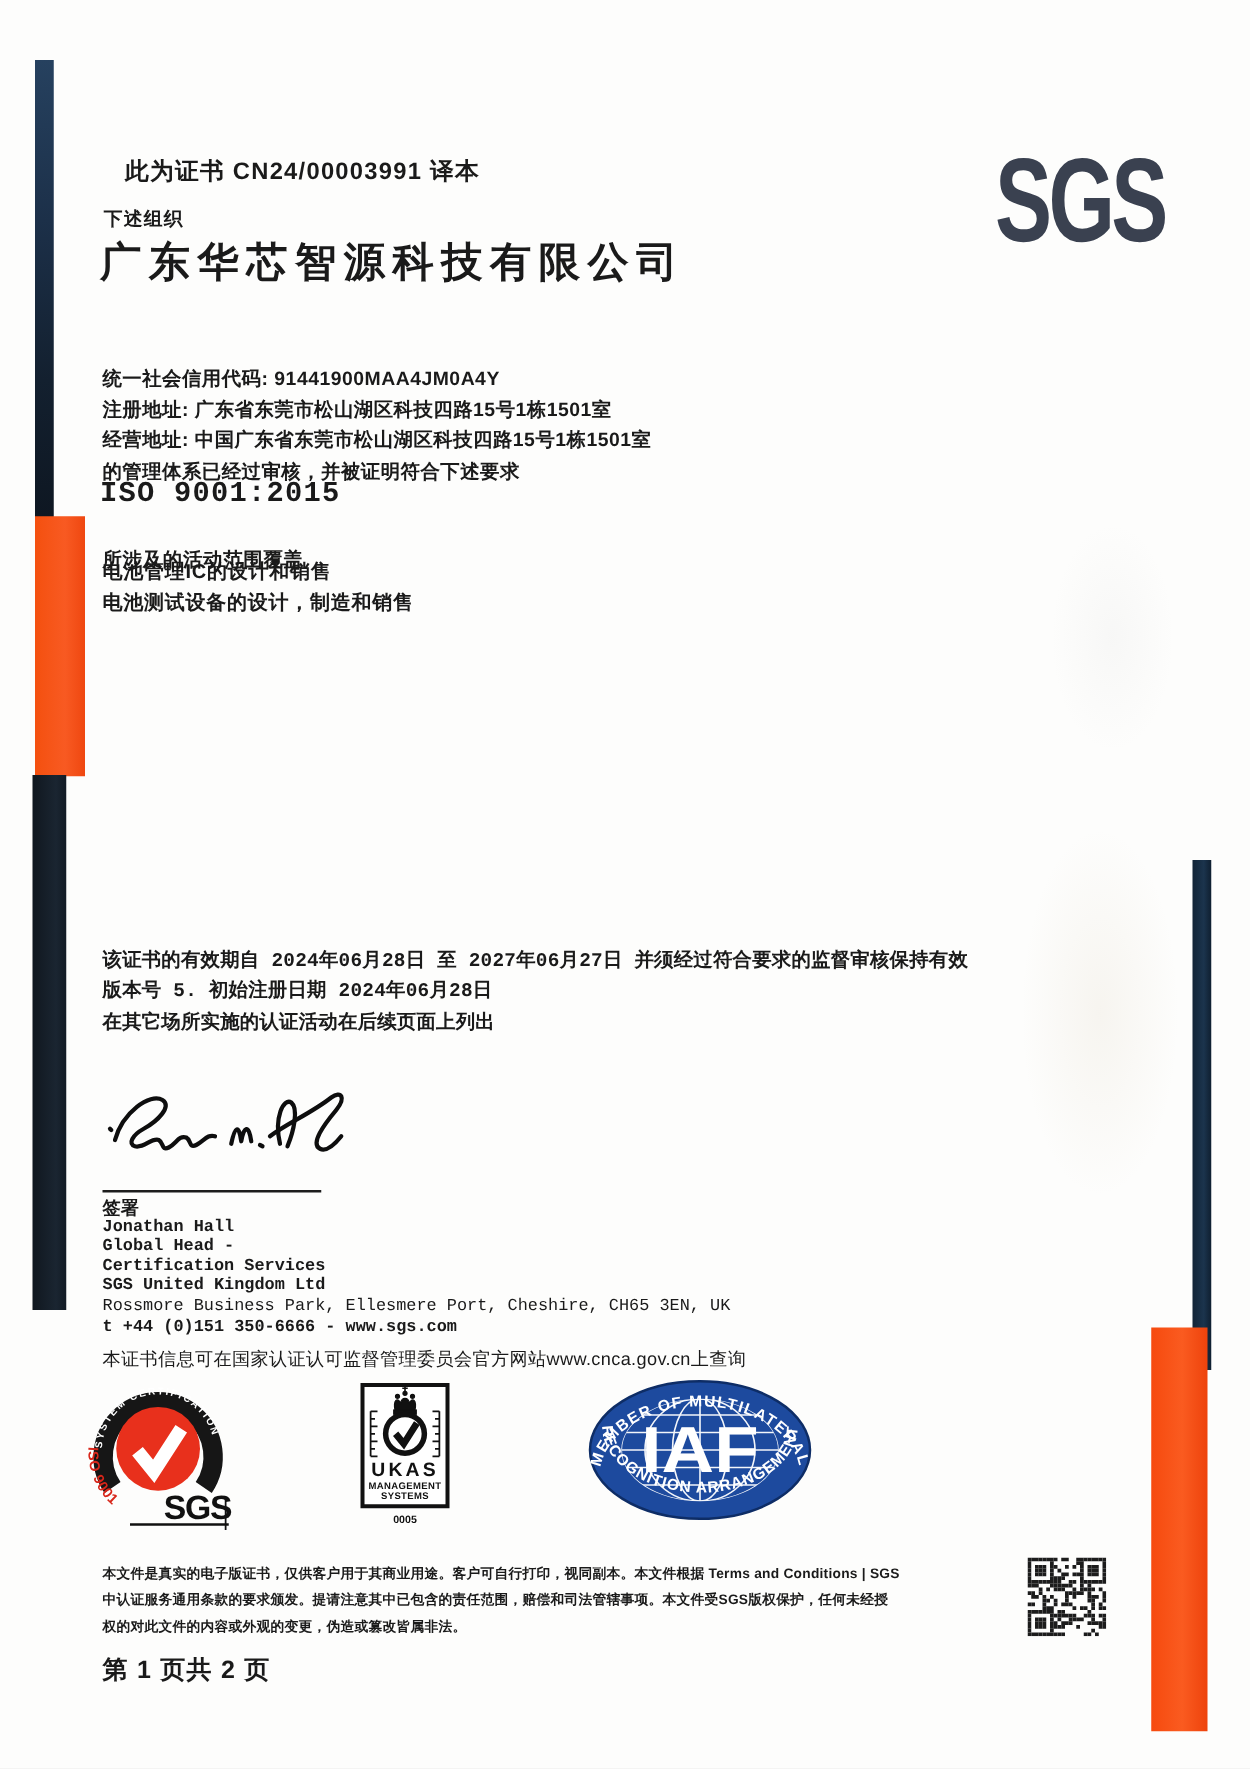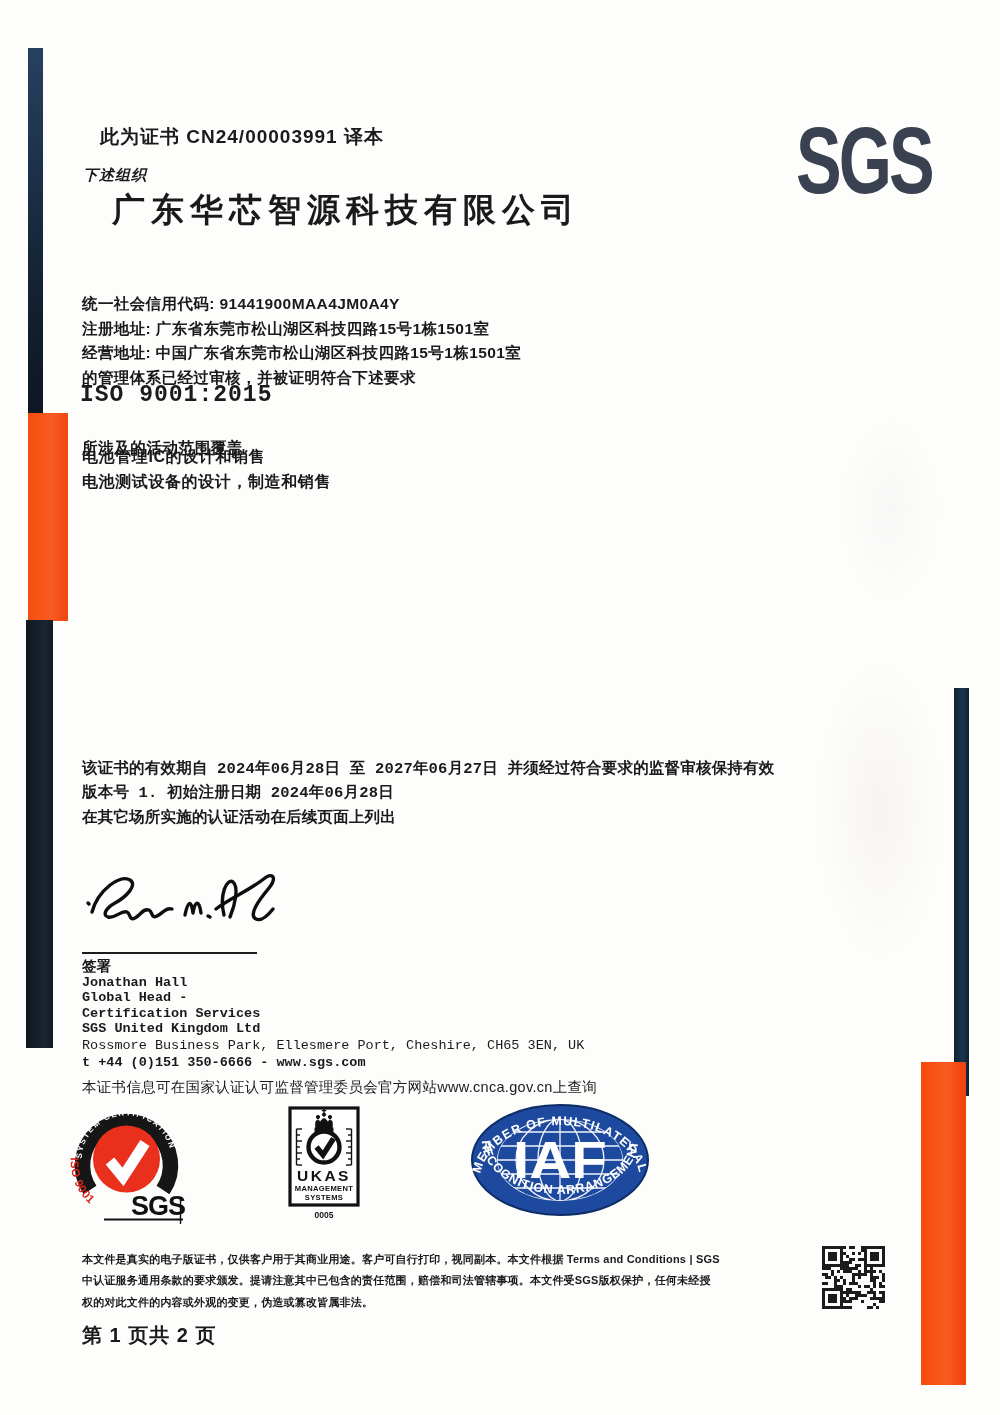--- a/index.html
+++ b/index.html
@@ -23,22 +23,22 @@
     background:linear-gradient(90deg,#f64a0e,#fa5b20 55%,#ee430c);}
   
   .stain1{left:790px;top:600px;width:180px;height:420px;pointer-events:none;
     background:radial-gradient(closest-side,rgba(190,170,130,0.10),rgba(190,170,130,0) 70%);}
   .stain2{left:820px;top:380px;width:140px;height:260px;pointer-events:none;
     background:radial-gradient(closest-side,rgba(180,180,180,0.08),rgba(180,180,180,0) 70%);}
   
   .cjk{font-family:"Liberation Sans",sans-serif;}
   .mono{font-family:"Liberation Mono","DejaVu Sans Mono",monospace;}
   .l-transnote{left:100px;top:124px;font-size:19px;font-weight:600;letter-spacing:1px;}
-  .l-orgintro{left:83px;top:166px;font-size:15px;font-weight:600;letter-spacing:1px;font-style:italic;}
-  .l-company{left:80px;top:188px;font-size:33px;font-weight:700;letter-spacing:6px;margin-left:32px;}
+  .l-orgintro{left:83px;top:166px;font-size:15px;font-weight:600;letter-spacing:1px;}
+  .l-company{left:80px;top:188px;font-size:33px;font-weight:700;letter-spacing:6px;}
   .l-info{left:82px;top:292px;font-size:15.5px;font-weight:600;line-height:24.7px;letter-spacing:0.4px;}
   .l-standard{left:80px;top:382px;font-size:23px;font-weight:700;letter-spacing:1px;}
   .l-scopeintro{left:82px;top:419px;font-size:15.5px;font-weight:600;letter-spacing:0.6px;margin-top:19px;}
   .l-scope1{left:82px;top:447px;font-size:16px;font-weight:700;letter-spacing:0.6px;}
   .l-scope2{left:82px;top:472px;font-size:16px;font-weight:600;letter-spacing:0.6px;}
   .l-validity{left:82px;top:757px;font-size:15.5px;font-weight:600;line-height:24.3px;letter-spacing:0.2px;font-family:Liberation Mono, monospace;}
   .sig-svg{left:84px;top:870px;}
   .sig-line{left:82px;top:952px;width:175px;height:0;border-top:2.5px solid #1d1d1d;}
   .l-siglabel{left:82px;top:957px;font-size:14.5px;font-weight:700;}
   .l-signer{left:82px;top:975px;font-size:13.5px;font-weight:700;line-height:15.3px;}
@@ -95,21 +95,21 @@
     <div>的管理体系已经过审核，并被证明符合下述要求</div>
   </div>
   <div class="abs mono l-standard">ISO 9001:2015</div>
 
   <div class="abs cjk l-scopeintro">所涉及的活动范围覆盖</div>
   <div class="abs cjk l-scope1">电池管理IC的设计和销售</div>
   <div class="abs cjk l-scope2">电池测试设备的设计，制造和销售</div>
 
   <div class="abs cjk l-validity">
     <div>该证书的有效期自 2024年06月28日 至 2027年06月27日 并须经过符合要求的监督审核保持有效</div>
-    <div>版本号 1. 初始注册日期 2024年06月28日</div>
+    <div>版本号 5. 初始注册日期 2024年06月28日</div>
     <div>在其它场所实施的认证活动在后续页面上列出</div>
   </div>
 
   <div class="abs sig-svg">
     <svg width="215" height="78" viewBox="0 0 215 78">
       <g fill="none" stroke="#0e0e0e" stroke-width="3.4" stroke-linecap="round" stroke-linejoin="round">
         <path d="M4 33 l1 1"></path>
         <path d="M8 42 C14 20 36 4 46 10 C54 15 42 27 31 33 C22 38 18 45 24 47 C31 49 37 40 43 42 C47 44 45 51 51 48 C57 45 59 38 65 40 C69 42 67 49 73 46 C79 43 82 37 88 39"></path>
         <path d="M101 45 C104 31 107 29 109 43 C111 31 115 29 117 43"></path>
         <path d="M124 46 l2 1"></path>

